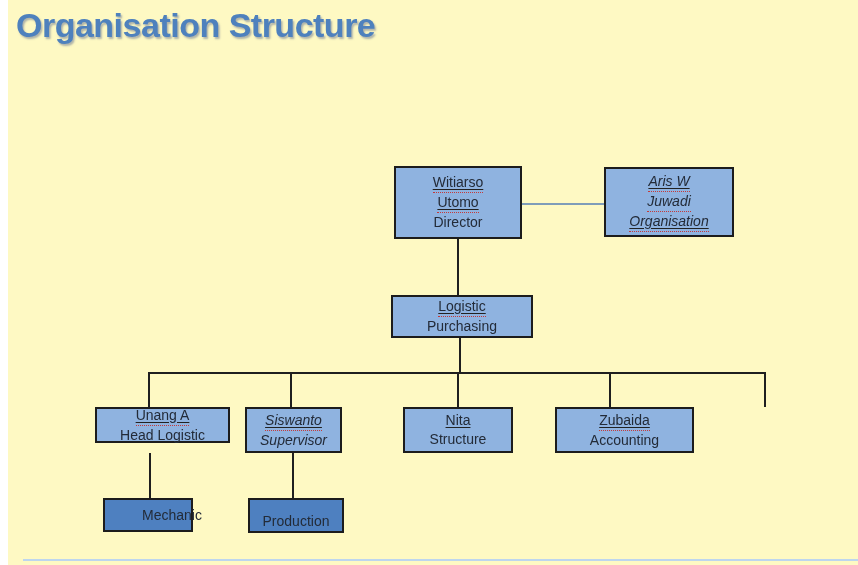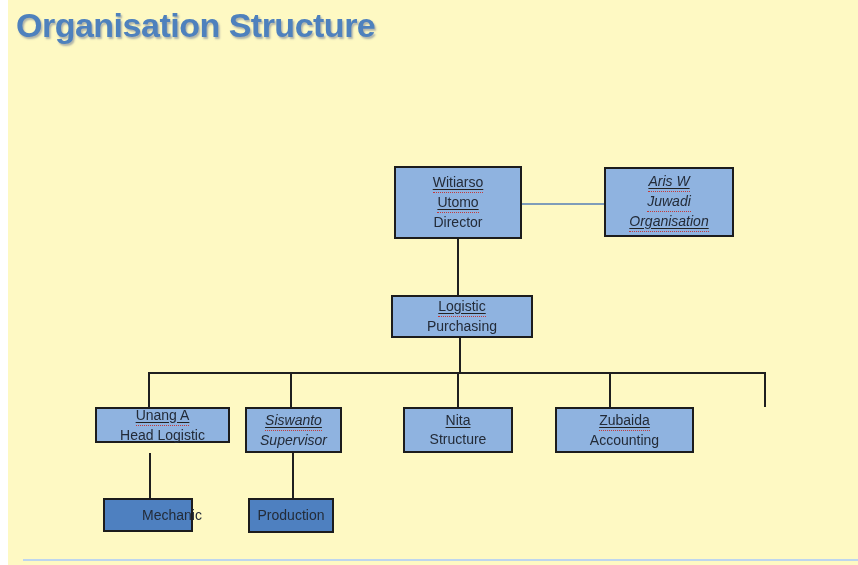--- a/index.html
+++ b/index.html
@@ -28,21 +28,21 @@
   .w{border-bottom:1px dotted #c33a3a;}
   .b-director   {left:386px;top:166px;width:128px;height:73px;}
   .b-commanditer{left:596px;top:167px;width:130px;height:70px;font-style:italic;}
   .b-purchasing {left:383px;top:295px;width:142px;height:43px;}
   .b-headmech   {left:87px; top:407px;width:135px;height:36px;}
   .b-supervisor {left:237px;top:407px;width:97px; height:46px;font-style:italic;}
   .b-secretary  {left:395px;top:407px;width:110px;height:46px;}
   .b-accounting {left:547px;top:407px;width:139px;height:46px;}
   .b-logistic   {left:712px;top:407px;width:90px; height:46px;}
   .b-mechanic   {left:95px; top:498px;width:90px; height:34px;padding-left:48px;}
-  .b-production {left:240px;top:498px;width:86px;height:35px;}
+  .b-production {left:240px;top:498px;width:96px;height:35px;justify-content:flex-end;}
   
   .conn{position:absolute;background:#1f1f1f;}
   .c-peer {left:514px;top:203px;width:82px;height:2px;background:#7F9DB9;}
   .c-v1   {left:449px;top:239px;width:2px;height:56px;}
   .c-v2   {left:451px;top:338px;width:2px;height:34px;}
   .c-rail {left:140px;top:372px;width:618px;height:2px;}
   .c-d1   {left:140px;top:372px;width:2px;height:35px;}
   .c-d2   {left:282px;top:372px;width:2px;height:35px;}
   .c-d3   {left:449px;top:372px;width:2px;height:35px;}
   .c-d4   {left:601px;top:372px;width:2px;height:35px;}

